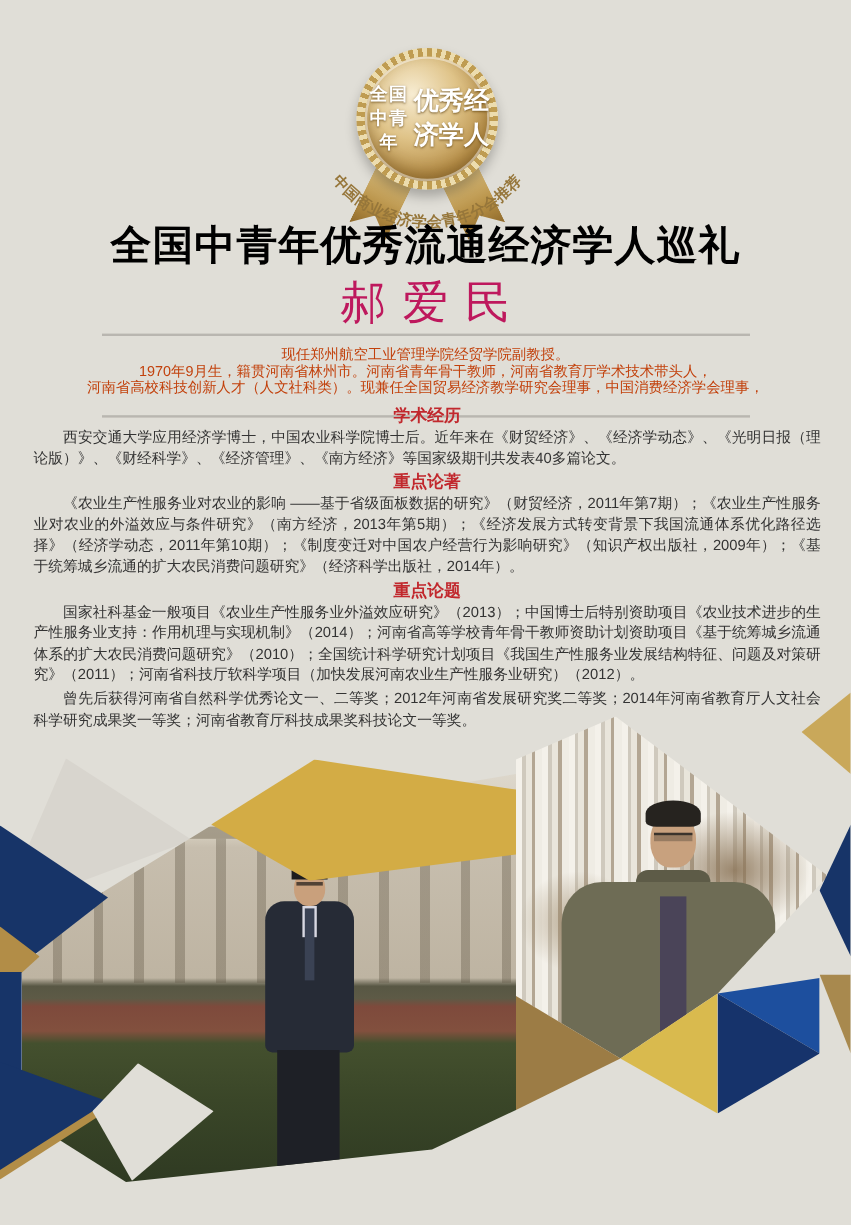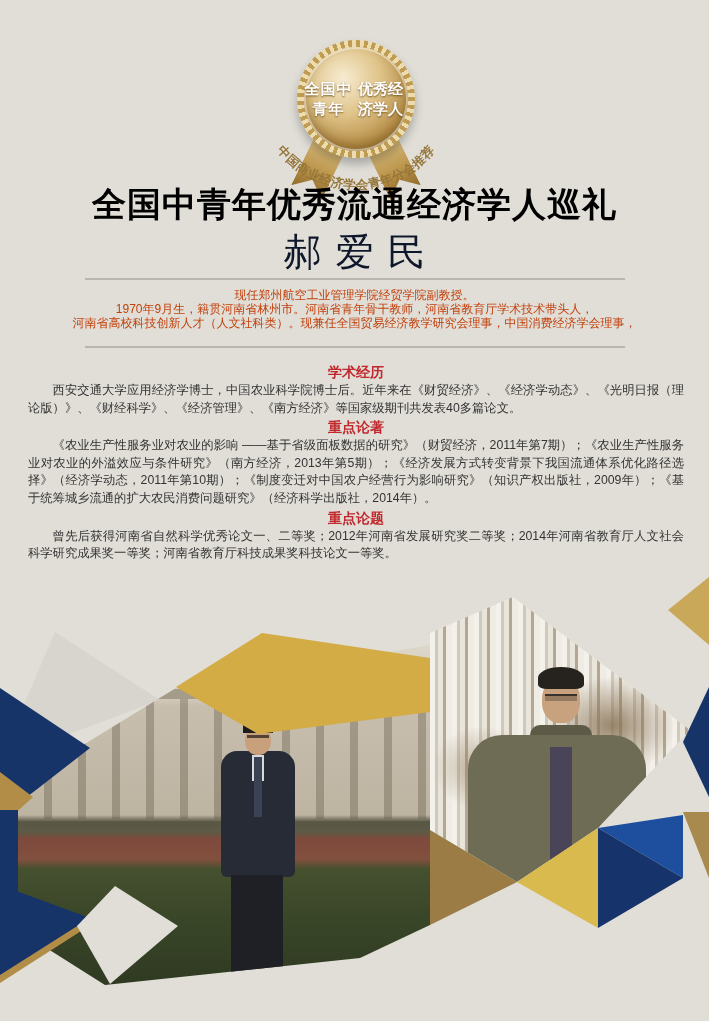--- a/index.html
+++ b/index.html
@@ -22,21 +22,21 @@
     position:absolute;inset:7px;border-radius:50%;
     background:radial-gradient(circle at 38% 30%,#f7ecd2 0%,#dfc388 38%,#b9914b 70%,#8a682e 100%);
     display:flex;flex-direction:row;align-items:center;justify-content:center;
     box-shadow:inset 0 0 0 2px rgba(255,255,255,.45), inset 0 -6px 12px rgba(90,60,10,.45);
   }
   .medal-line{
     color:#fff;font-weight:bold;text-align:center;
     text-shadow:0 1px 2px rgba(90,60,10,.8);line-height:1.35;
   }
   .medal-line.l1{font-size:15px;letter-spacing:1px;}
-  .medal-line.l2{font-size:15px;letter-spacing:0;}
+  .medal-line.l2{font-size:21px;letter-spacing:0;}
   .ribbon{
     width:34px;height:52px;top:146px;
     background:linear-gradient(180deg,#d9bd7e 0%,#b68f44 60%,#8f6a2c 100%);
     clip-path:polygon(0 0,100% 0,100% 100%,50% 72%,0 100%);
   }
   .ribbon.left{left:312px;transform-origin:top center;transform:rotate(26deg);}
   .ribbon.right{left:366px;transform-origin:top center;transform:rotate(-26deg);}
   .arc-svg{left:206px;top:118px;}
   .arc-svg text{
     font-family:"Liberation Sans",sans-serif;
@@ -44,33 +44,33 @@
   }
 
   
   .main-title{
     left:0;top:182px;width:709px;text-align:center;
     font-size:34px;font-weight:900;color:#000000;letter-spacing:1px;
   }
   .person-name{
     left:0;top:227px;width:709px;text-align:center;
     font-family:"DejaVu Serif",serif;
-    font-size:38px;color:#0f172a;letter-spacing:14px;text-indent:14px;
+    font-size:38px;color:#be185d;letter-spacing:14px;text-indent:14px;
   }
   .rule{left:85px;width:540px;height:2px;background:#b9b6b0;}
   .rule.r1{top:278px;}
   .rule.r2{top:346px;}
   .intro{
     left:0;top:288px;width:709px;text-align:center;
     font-size:12px;line-height:14.2px;color:#c2410c;
   }
   .intro div{white-space:nowrap;}
 
   
-  .sections{left:28px;top:362px;width:656px;}
+  .sections{left:28px;top:336px;width:656px;}
   .sec-h{
     text-align:center;color:#c1282d;font-weight:bold;font-size:14px;
     margin:2px 0 2px 0;line-height:16px;
   }
   .sec-p{
     margin:0 0 2px 0;font-size:12.3px;line-height:17.6px;color:#333;
     text-align:justify;text-indent:2em;letter-spacing:0;
   }
 
   
@@ -160,20 +160,21 @@
 <div class="abs rule r2"></div>
 
 <div class="abs sections">
   <div class="sec-h">学术经历</div>
   <p class="sec-p">西安交通大学应用经济学博士，中国农业科学院博士后。近年来在《财贸经济》、《经济学动态》、《光明日报（理论版）》、《财经科学》、《经济管理》、《南方经济》等国家级期刊共发表40多篇论文。</p>
 
   <div class="sec-h">重点论著</div>
   <p class="sec-p">《农业生产性服务业对农业的影响 ——基于省级面板数据的研究》（财贸经济，2011年第7期）；《农业生产性服务业对农业的外溢效应与条件研究》（南方经济，2013年第5期）；《经济发展方式转变背景下我国流通体系优化路径选择》（经济学动态，2011年第10期）；《制度变迁对中国农户经营行为影响研究》（知识产权出版社，2009年）；《基于统筹城乡流通的扩大农民消费问题研究》（经济科学出版社，2014年）。</p>
 
   <div class="sec-h">重点论题</div>
+  <p class="sec-p">国家社科基金一般项目《农业生产性服务业外溢效应研究》（2013）；中国博士后特别资助项目《农业技术进步的生产性服务业支持：作用机理与实现机制》（2014）；河南省高等学校青年骨干教师资助计划资助项目《基于统筹城乡流通体系的扩大农民消费问题研究》（2010）；全国统计科学研究计划项目《我国生产性服务业发展结构特征、问题及对策研究》（2011）；河南省科技厅软科学项目（加快发展河南农业生产性服务业研究）（2012）。</p>
 
   <p class="sec-p">曾先后获得河南省自然科学优秀论文一、二等奖；2012年河南省发展研究奖二等奖；2014年河南省教育厅人文社会科学研究成果奖一等奖；河南省教育厅科技成果奖科技论文一等奖。</p>
 </div>
 
 <div class="abs collage">
   <div class="shape tri-gray-soft"></div>
 
   <div class="shape photo-left">
     <div class="pl-cornice"></div>
     <div class="pl-columns"></div>

